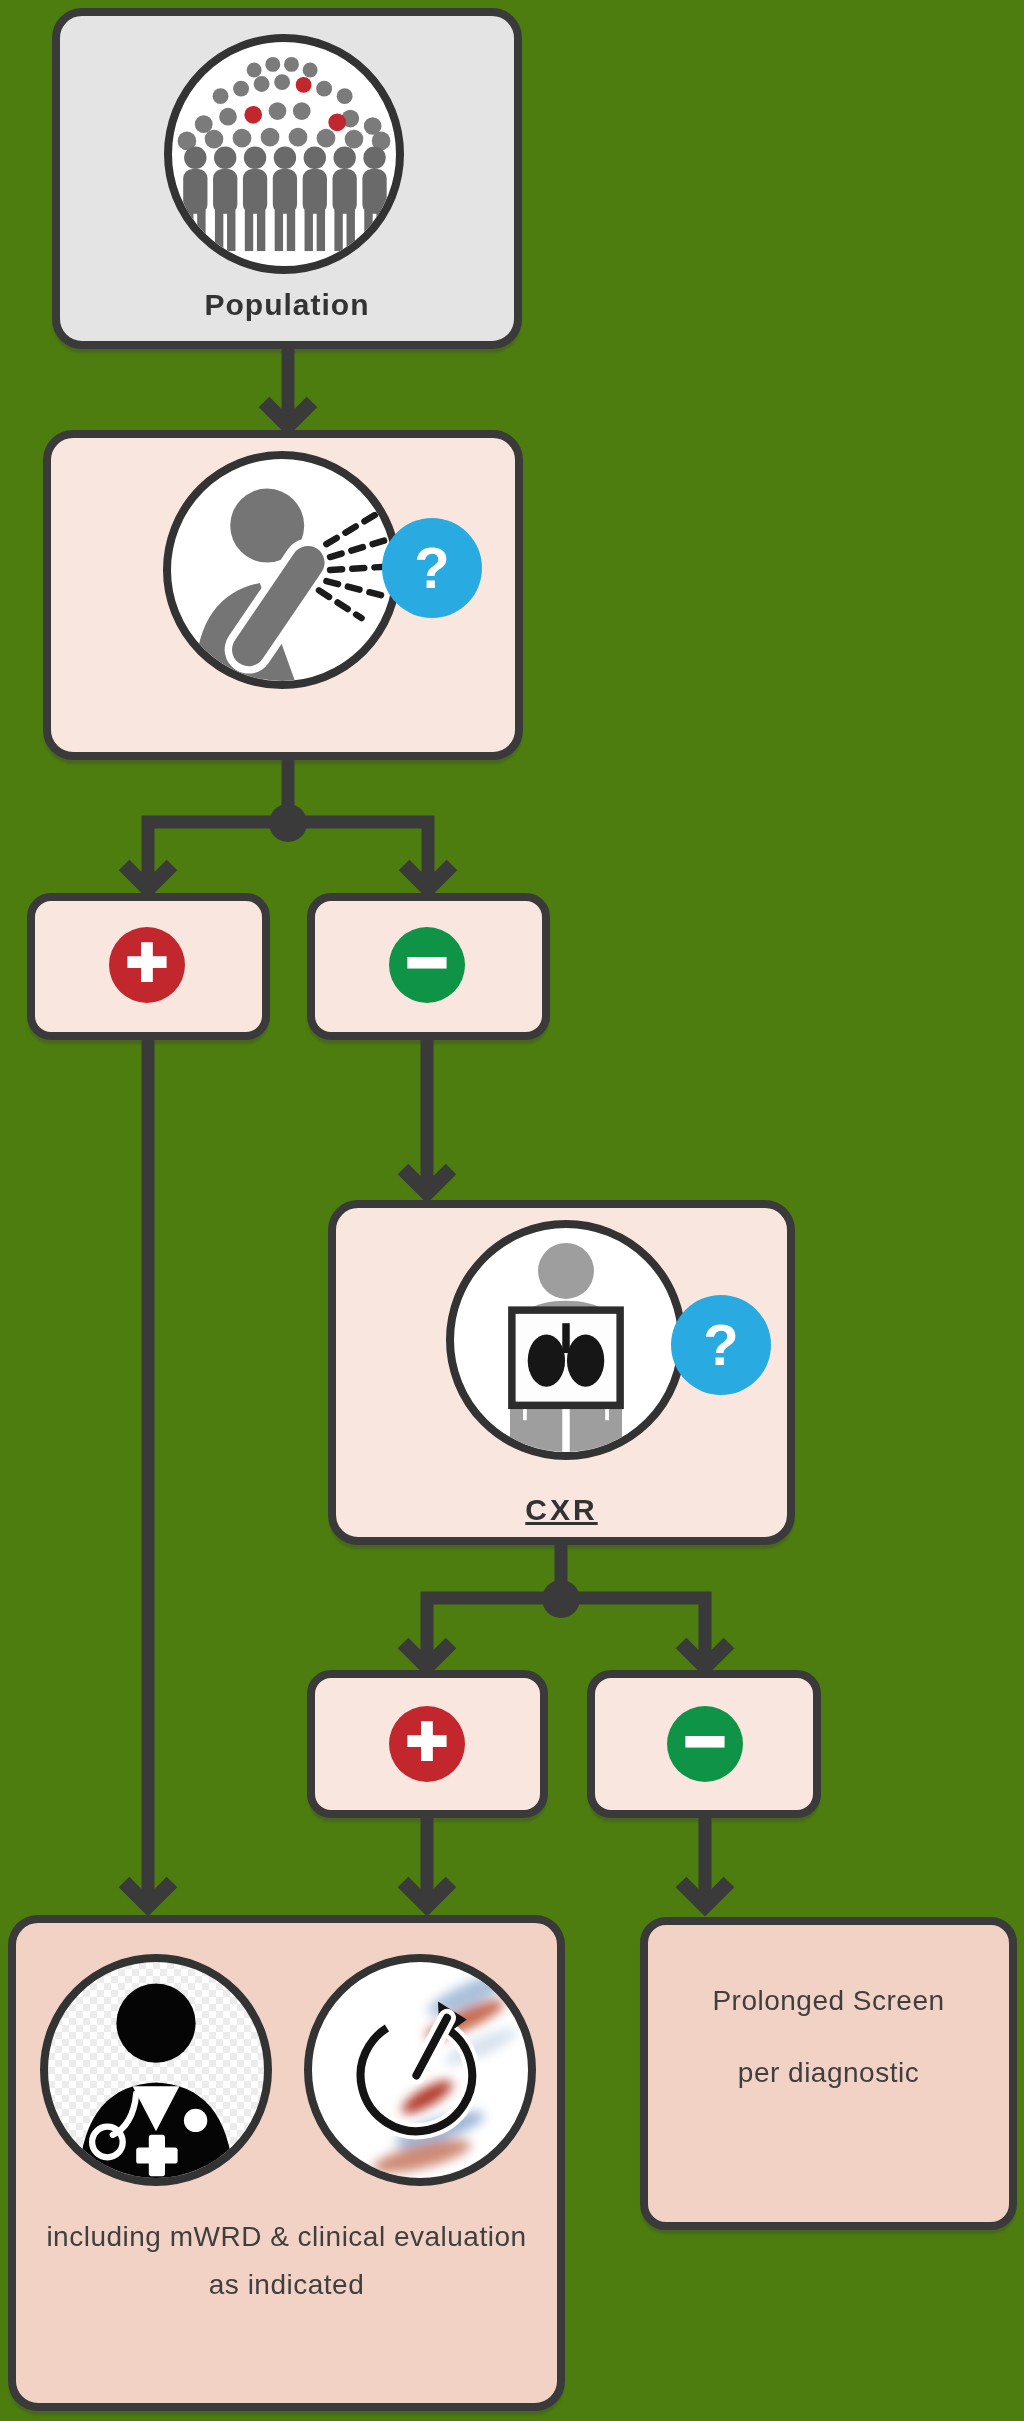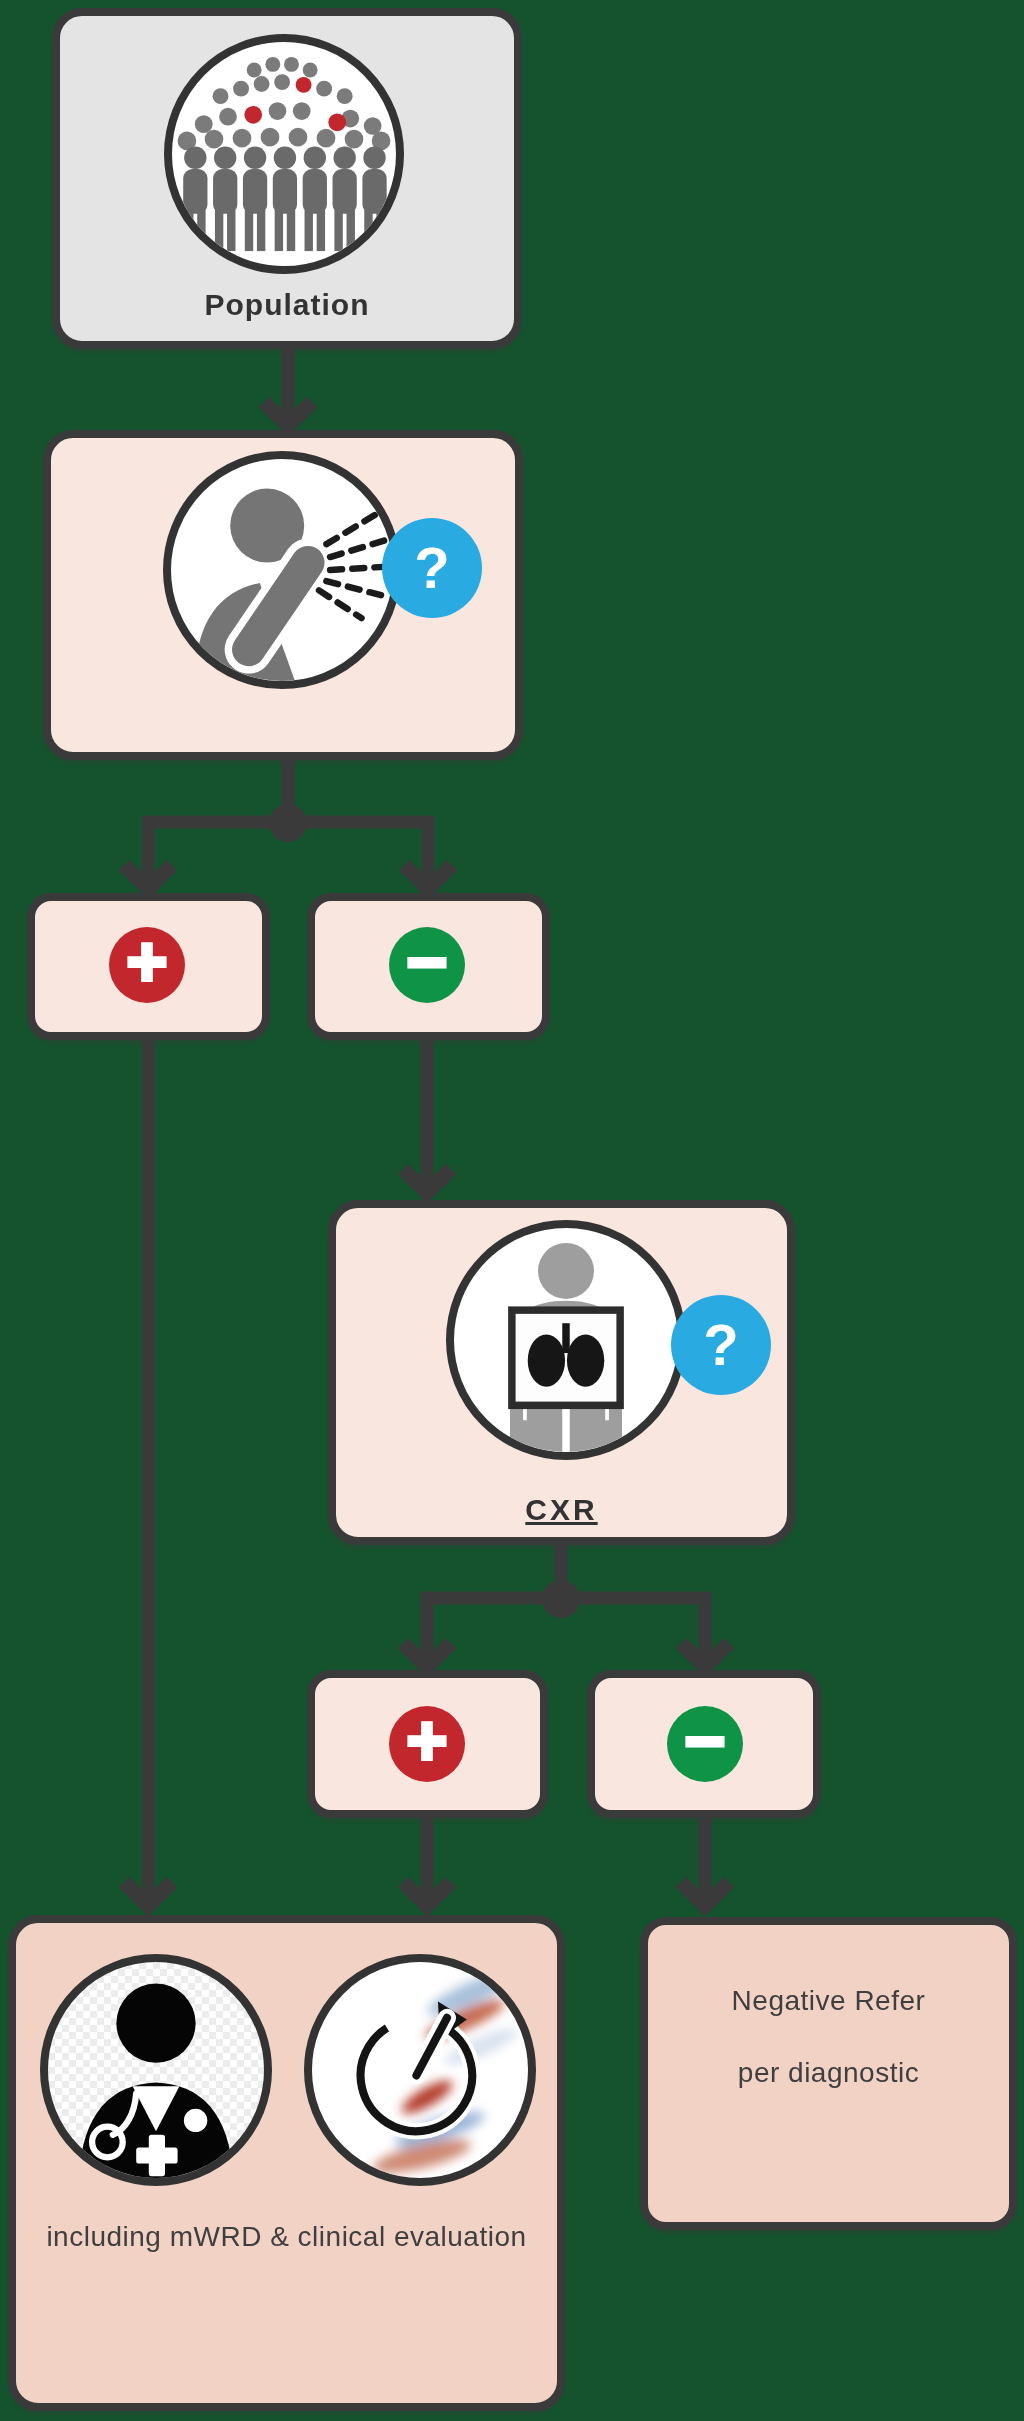--- a/index.html
+++ b/index.html
@@ -3,21 +3,21 @@
 <meta charset="utf-8">
 <style>
   :root{
     --border:#3a3a3a; --line:#3a3a3a;
     --peach:#f9e6de; --salmon:#f3d2c6; --gray:#e4e4e4;
     --red:#c1272d; --green:#0f9347; --blue:#29abe2;
     --text:#3f3f3f; --label:#333333;
   }
   html,body{margin:0;padding:0;background:#fff;}
   .canvas{
-    position:relative;width:1024px;height:2421px;background:#14532d;overflow:hidden;
+    position:relative;width:1024px;height:2421px;background:#4d7c0f;overflow:hidden;
     font-family:"Liberation Sans","DejaVu Sans",sans-serif;
   }
   .connectors{position:absolute;left:0;top:0;z-index:1;}
   .ln{stroke:var(--line,#3a3a3a);stroke-width:13;fill:none;}
   .ah{stroke:var(--line,#3a3a3a);stroke-width:15;fill:none;stroke-linejoin:miter;}
   .jdot{fill:var(--line,#3a3a3a);}
   .node{
     position:absolute;box-sizing:border-box;z-index:2;
     border:8px solid var(--border,#3a3a3a);border-radius:30px;
     box-shadow:0 5px 2px -1px rgba(60,60,60,.30);
@@ -292,24 +292,25 @@
           <circle cx="116" cy="126" r="62" fill="none" stroke="#ffffff" stroke-width="18" stroke-dasharray="320 70" transform="rotate(-58 116 126)"></circle>
           <circle cx="116" cy="126" r="62" fill="none" stroke="#141414" stroke-width="9" stroke-dasharray="320 70" transform="rotate(-58 116 126)"></circle>
           <path d="M 140 44 L 172 64 L 142 86 Z" fill="#141414"></path>
           <path d="M 116 126 L 150 62" stroke="#ffffff" stroke-width="20" stroke-linecap="round" fill="none"></path>
           <path d="M 116 126 L 150 62" stroke="#141414" stroke-width="9" stroke-linecap="round" fill="none"></path>
         </g>
       </svg>
     </div>
     <div class="body-text" style="top:290px;">
       <div>including mWRD &amp; clinical evaluation</div>
+      <div>as indicated</div>
     </div>
   </div>
 
   <div class="node bg-salmon" style="left:640px;top:1917px;width:377px;height:313px;border-radius:26px;">
     <div class="body-text neg-text" style="top:56px;">
-      <div>Negative Refer</div>
+      <div>Prolonged Screen</div>
       <div class="neg-gap"></div>
       <div>per diagnostic</div>
     </div>
   </div>
 
 </div>
 
 </body></html>

